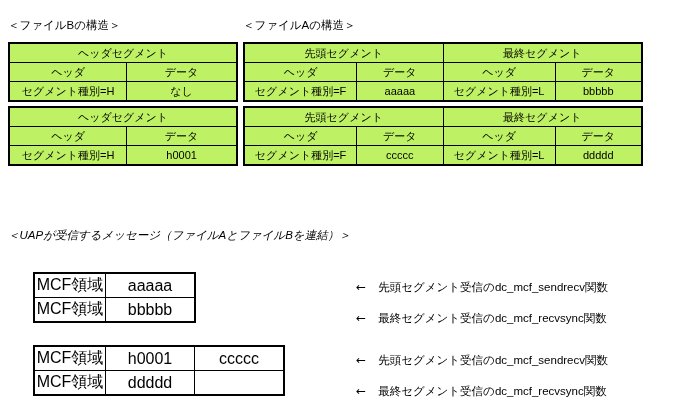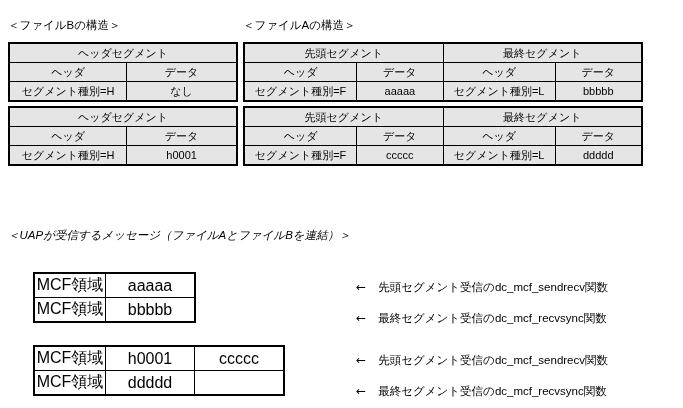--- a/index.html
+++ b/index.html
@@ -20,21 +20,21 @@
 
   .caption {
     font-size: 11.5px;
     white-space: nowrap;
     color: #000;
   }
 
   
   table.grid {
     border-collapse: collapse;
-    background: #e5e5e5;
+    background: #bef264;
   }
   table.grid.outer {
     border: 2px solid #000;
   }
   table.grid td {
     border: 1px solid #000;
     text-align: center;
     vertical-align: middle;
     font-size: 11px;
     height: 18px;

